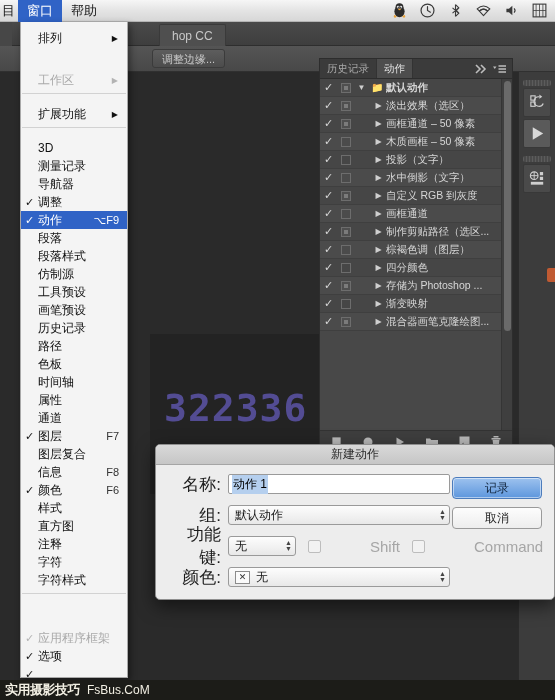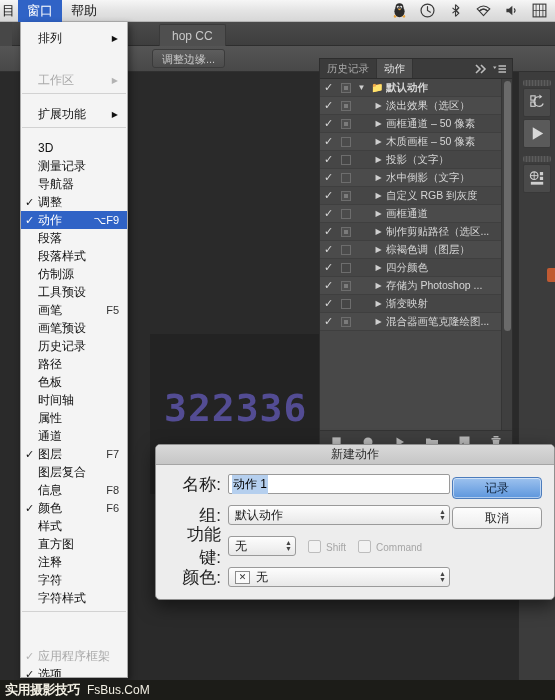--- a/index.html
+++ b/index.html
@@ -179,21 +179,21 @@
     padding:0 3px 0 6px; font-size:12px; color:#161616; position:relative;
   }
   .dselect .stepper{ margin-left:auto; display:flex; flex-direction:column;
                      line-height:6px; font-size:7px; color:#444; padding-left:6px; }
   #grp-select{ width:222px; }
   #fk-select{ width:68px; }
   #color-select{ width:222px; }
   #color-swatch{ width:15px; height:13px; border:1px solid #8b8b8b; background:#fafafa;
                  display:flex; align-items:center; justify-content:center;
                  font-size:9px; color:#333; margin-right:6px; }
-  .dcheck{ display:flex; align-items:flex-end; margin-left:12px; font-size:10px; color:#a6a6a6; }
+  .dcheck{ display:flex; align-items:center; margin-left:12px; font-size:15px; color:#a6a6a6;gap:44px; }
   .dcheck i{ width:13px; height:13px; border:1px solid #bdbdbd; background:#f2f2f2;
              border-radius:2px; margin-right:5px; display:block; }
   .dbtn{
     position:absolute; right:12px; width:90px; height:22px; border-radius:4px;
     display:flex; align-items:center; justify-content:center; font-size:12px;
     border:1px solid #9a9a9a;
   }
   #btn-record{
     top:32px; background:linear-gradient(to bottom,#9dc2ee,#5d96dd);
     border-color:#4c7cbc; color:#11243c;
@@ -534,25 +534,20 @@
   <div class="mrow">
     <span class="chk"></span>
     <span class="lbl">仿制源</span>
     </div>
   <div class="mrow">
     <span class="chk"></span>
     <span class="lbl">工具预设</span>
     </div>
   <div class="mrow">
     <span class="chk"></span>
-    <span class="lbl">画笔</span>
-    <span class="key">F5</span>
-    </div>
-  <div class="mrow">
-    <span class="chk"></span>
     <span class="lbl">画笔预设</span>
     </div>
   <div class="mrow">
     <span class="chk"></span>
     <span class="lbl">历史记录</span>
     </div>
   <div class="mrow">
     <span class="chk"></span>
     <span class="lbl">路径</span>
     </div>

